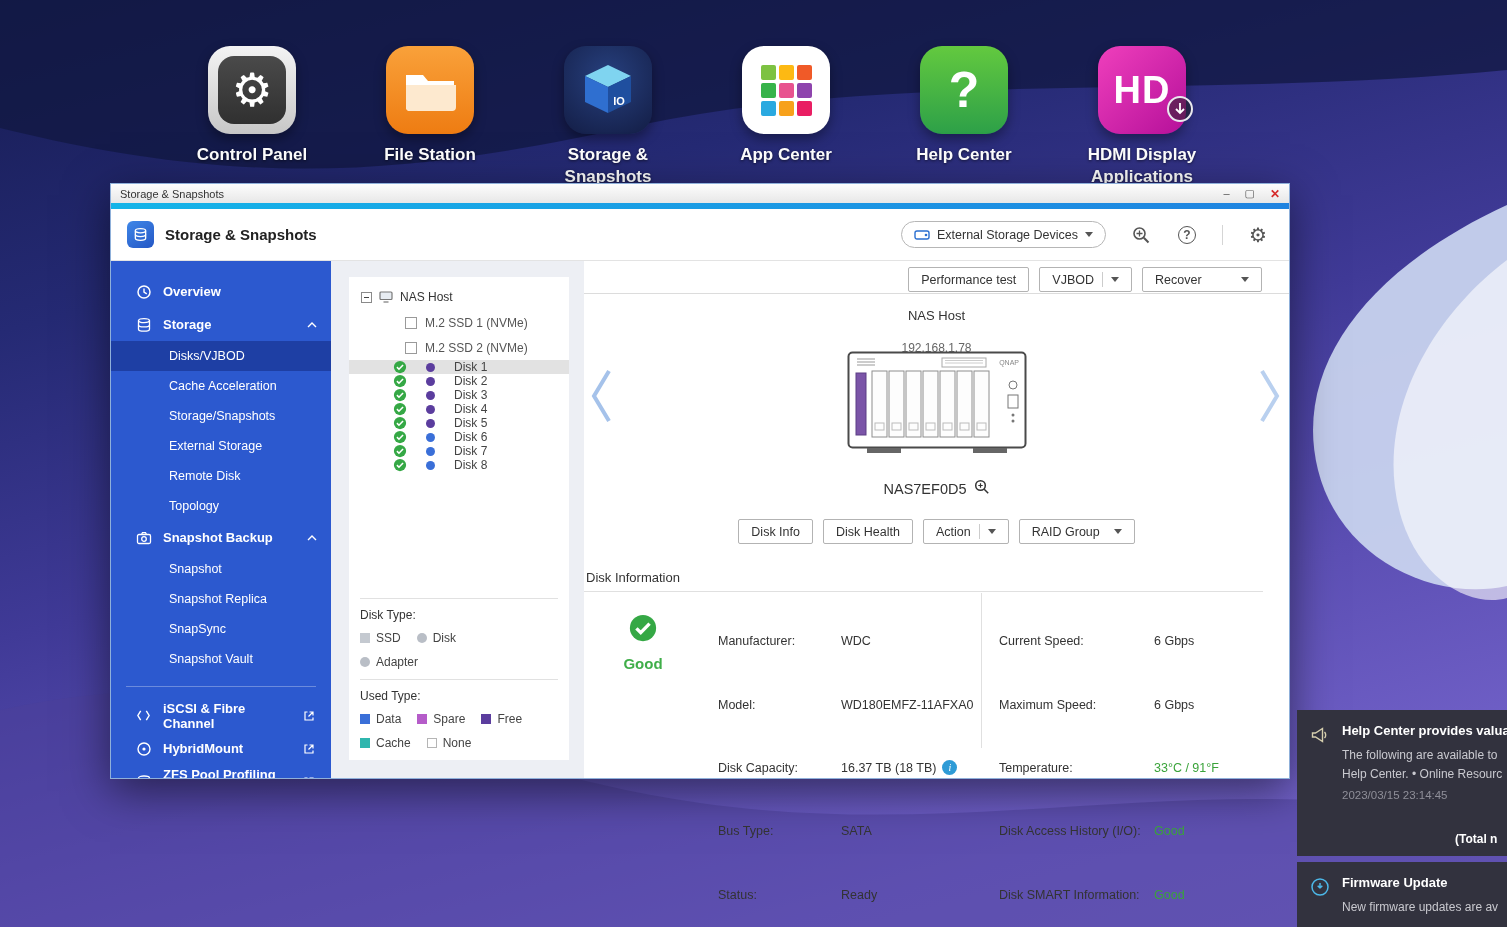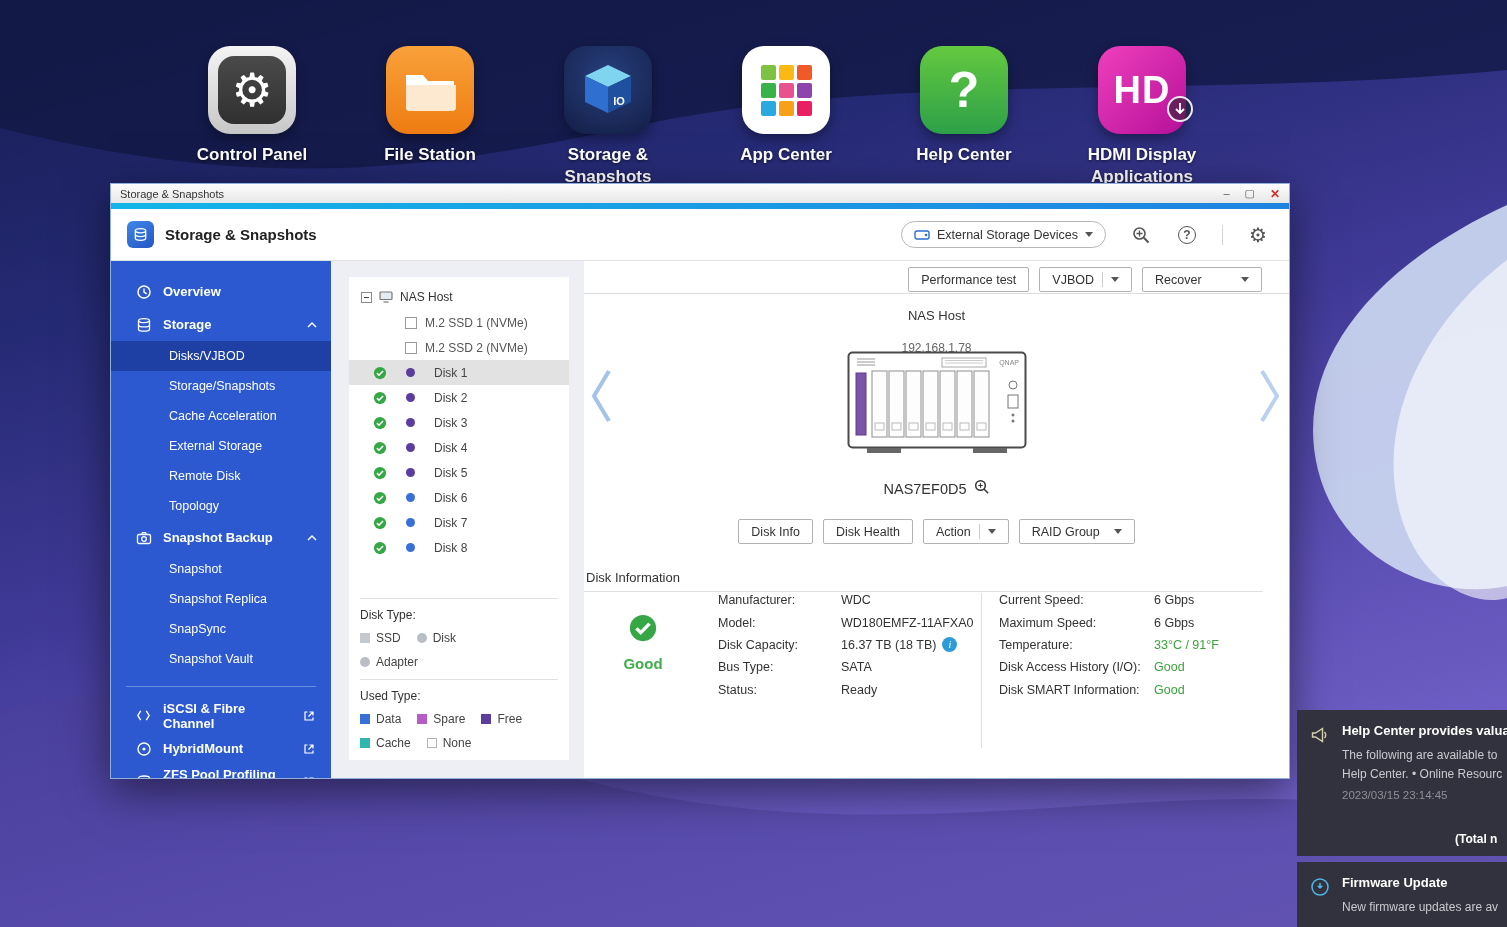--- a/index.html
+++ b/index.html
@@ -63,21 +63,21 @@
 
   
   .treepanel { width:253px; background:#edeff4; flex:0 0 auto; padding:16px 15px 18px 18px; }
   .treecard { background:#fff; width:220px; height:100%; display:flex; flex-direction:column; font-size:12px; color:#444; }
   .tree-rows { padding-top:7px; }
   .t-root { height:26px; display:flex; align-items:center; gap:7px; padding-left:12px; color:#333; }
   .expander { width:11px; height:11px; border:1px solid #8a8a8a; background:#fff; display:flex; align-items:center; justify-content:center; flex:0 0 auto; }
   .expander div { width:5px; height:1px; background:#444; }
   .t-nvme { height:25px; display:flex; align-items:center; gap:8px; padding-left:56px; color:#555; }
   .checkbox { width:12px; height:12px; border:1px solid #9a9a9a; background:#fff; flex:0 0 auto; }
-  .t-disk { height:25px; display:flex; align-items:center; gap:19px; padding-left:24px; color:#444; }
+  .t-disk { height:14px; display:flex; align-items:center; gap:19px; padding-left:44px; color:#444; }
   .t-disk.selected { background:#e2e2e2; }
   .dot { width:9px; height:9px; border-radius:50%; flex:0 0 auto; }
   .legend { margin-top:auto; padding:0 11px 0 11px; }
   .leg-div { border-top:1px solid #e1e1e1; margin-bottom:9px; }
   .leg-title { font-size:12px; color:#333; margin-bottom:9px; }
   .leg-row { display:flex; align-items:center; gap:16px; margin-bottom:10px; }
   .leg-item { display:flex; align-items:center; gap:6px; font-size:12px; color:#444; }
   .sw { width:10px; height:10px; flex:0 0 auto; }
   .sw.ci { border-radius:50%; }
   .sw.bordered { border:1px solid #b5b5b5; }
@@ -95,21 +95,21 @@
   .naswrap { position:absolute; top:90px; left:50%; transform:translateX(-50%); }
   .modelrow { position:absolute; top:218px; left:0; right:0; display:flex; align-items:center; justify-content:center; gap:7px; font-size:14.5px; color:#333; }
   .actionrow { position:absolute; top:258px; left:0; right:0; display:flex; justify-content:center; gap:10px; }
   .sec-title { position:absolute; top:309px; left:2px; font-size:13px; color:#333; }
   .sec-div { position:absolute; top:330px; left:0; right:26px; border-top:1px solid #e0e0e0; }
   .status { position:absolute; left:24px; top:352px; width:70px; text-align:center; }
   .status .good { color:#3fae49; font-weight:bold; font-size:15px; margin-top:8px; }
   .flds { position:absolute; top:328px; }
   .flds.left { left:134px; }
   .flds.right { left:415px; }
-  .f-row { height:22.4px; display:flex; align-items:center; font-size:12.5px; color:#333; }
+  .f-row { height:22.4px; display:flex; align-items:center; font-size:12.5px; color:#333;margin-top:41px; }
   .f-label { width:123px; flex:0 0 auto; }
   .flds.right .f-label { width:155px; }
   .f-value { display:flex; align-items:center; gap:6px; }
   .green { color:#3aa33a; }
   .info-i { width:15px; height:15px; border-radius:50%; background:#2e9bd6; color:#fff; font-size:10px; font-style:italic; font-family:"Liberation Serif", serif; display:flex; align-items:center; justify-content:center; }
   .vsep { position:absolute; left:397px; top:332px; height:155px; border-left:1px solid #e0e0e0; }
 
   
   .toast { position:absolute; left:1297px; width:270px; background:#32323e; color:#fff; padding:13px 10px 12px 13px; display:flex; gap:10px; }
   .toast1 { top:710px; height:146px; }
@@ -265,24 +265,24 @@
         <span class="sb-chev">
             <svg width="10" height="6" viewBox="0 0 10 6">
               <path d="M1 5l4-4 4 4" stroke="#fff" fill="none" stroke-width="1.4"></path>
             </svg>
           </span>
       </div>
       <div class="sb-sub selected">
           <span>Disks/VJBOD</span>
         </div>
       <div class="sb-sub">
+          <span>Cache Acceleration</span>
+        </div>
+      <div class="sb-sub">
           <span>Storage/Snapshots</span>
-        </div>
-      <div class="sb-sub">
-          <span>Cache Acceleration</span>
         </div>
       <div class="sb-sub">
           <span>External Storage</span>
         </div>
       <div class="sb-sub">
           <span>Remote Disk</span>
         </div>
       <div class="sb-sub">
           <span>Topology</span>
         </div>

